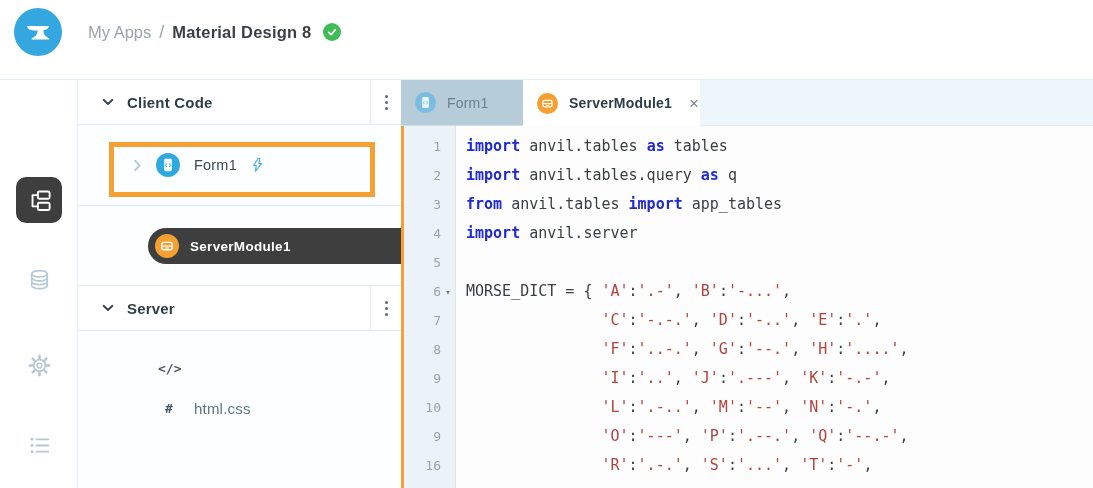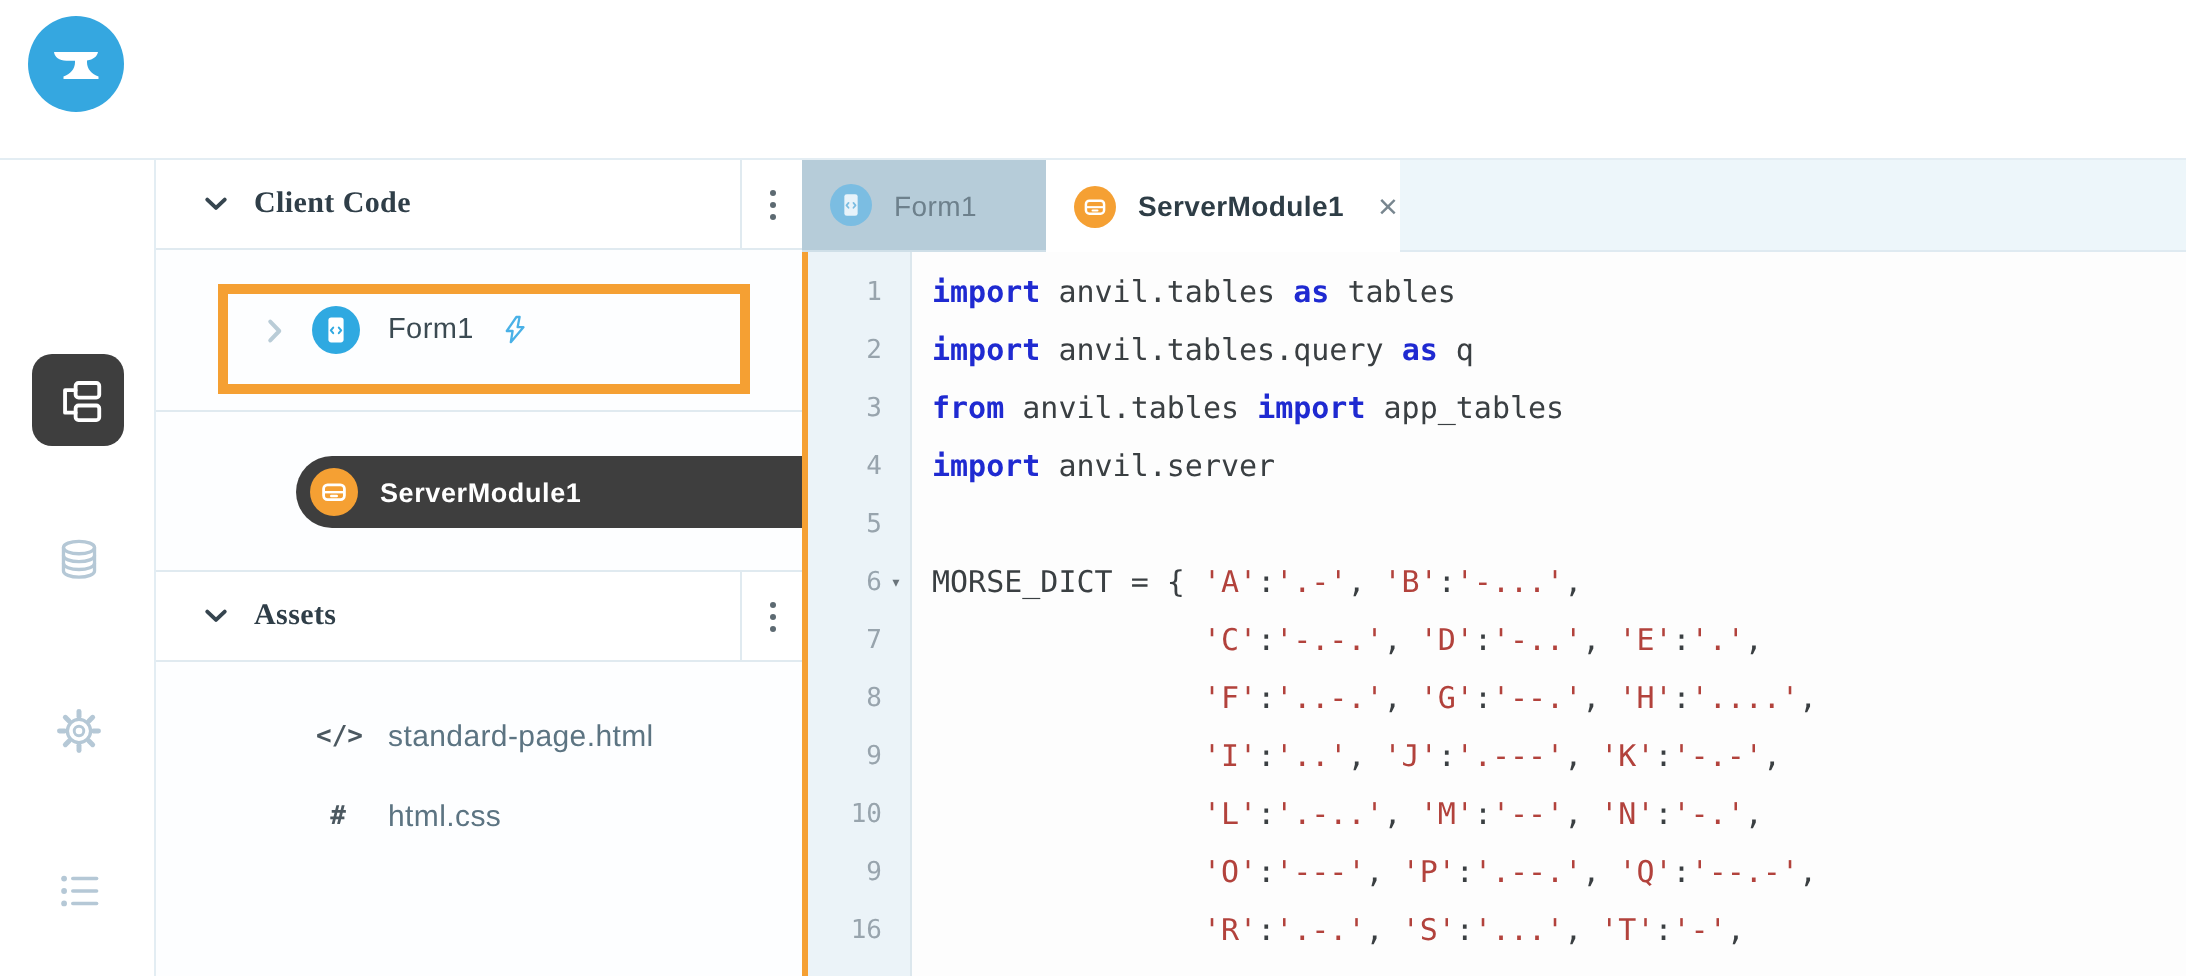--- a/index.html
+++ b/index.html
@@ -23,21 +23,21 @@
   
   .abar { position:absolute; left:0; top:80px; bottom:0; width:78px; background:#fff;
           border-right:1px solid #e3edf3; }
   .abtn { position:absolute; left:17px; width:44px; height:44px; display:flex;
           align-items:center; justify-content:center; cursor:pointer; }
   .abtn.sel { background:#3e3e3e; border-radius:10px; left:16px; width:46px; height:46px; }
   
   .tree { position:absolute; left:78px; top:80px; bottom:0; width:323px; background:#fdfeff; }
   .sec-head { position:relative; height:45px; border-bottom:1px solid #e0eaf0;
               display:flex; align-items:center; padding-left:24px; gap:13px; cursor:pointer; background:#fff; }
-  .sec-label { font-size:15px; font-weight:bold; color:#2f3e48; letter-spacing:.2px;font-family:Liberation Serif, serif; }
+  .sec-label { font-size:15px; font-weight:bold; color:#2f3e48; letter-spacing:.2px; }
   .kebab-col { position:absolute; right:0; top:0; bottom:0; width:31px; border-left:1px solid #e0eaf0;
                display:flex; flex-direction:column; align-items:center; justify-content:center; gap:3px; cursor:pointer; }
   .kebab-col i { width:3px; height:3px; border-radius:50%; background:#5d6a72; }
   .sec-body { position:relative; border-bottom:1px solid #e0eaf0; background:#fdfeff; }
   .body-client { height:81px; }
   .body-server { height:80px; }
   .body-assets { height:113px; border-bottom:none; }
   .hl-box { position:absolute; left:31px; top:17px; width:266px; height:55px;
             border:5px solid #f5a033; pointer-events:none; }
   .row-form { position:absolute; inset:0; display:flex; align-items:center; padding-left:55px; gap:14px; cursor:pointer; }
@@ -82,20 +82,30 @@
 <body>
 
 <div class="app">
 
   <div class="header">
     <div class="logo">
       <svg width="30" height="30" viewBox="0 0 24 24">
         <path fill="#ffffff" d="M3.2 7.2 h17.6 c-.3 1.8-1.9 3-4.4 3.4 v.8 c0 2.6 1.9 4.6 4.6 5.6 v1 H7 v-1 c2.7-1 4.6-3 4.6-5.6 v-.7 H8.2 C5.2 10.7 3.5 9.3 3.2 7.2 Z"></path>
       </svg>
     </div>
+    <div class="crumbs">
+      <span class="crumb-root">My Apps</span>
+      <span class="crumb-sep">/</span>
+      <span class="crumb-cur">Material Design 8</span>
+      <span class="check">
+        <svg width="12" height="12" viewBox="0 0 14 14">
+            <polyline points="3.2,7.4 6,10 10.8,4.4" fill="none" stroke="#fff" stroke-width="2" stroke-linecap="round" stroke-linejoin="round"></polyline>
+          </svg>
+      </span>
+    </div>
   </div>
 
   <div class="abar">
     <div class="abtn sel" style="top:97px">
       <svg width="27" height="27" viewBox="0 0 24 24" fill="none" stroke="#ffffff" stroke-width="1.7" stroke-linejoin="round">
         <rect x="10.5" y="4" width="10.5" height="6.5" rx="1.3"></rect>
         <rect x="10.5" y="14" width="10.5" height="6.5" rx="1.3"></rect>
         <path d="M10.5 7.2 H5.8 V17.2 H10.5" stroke-linecap="round"></path>
       </svg>
     </div>
@@ -182,31 +192,30 @@
           </svg>
         </span>
         <span class="pill-label">ServerModule1</span>
       </div>
     </div>
 
     <div class="sec-head">
       <svg width="12" height="8" viewBox="0 0 11 7">
           <polyline points="1.5,1.5 5.5,5.3 9.5,1.5" fill="none" stroke="#36454f" stroke-width="1.8" stroke-linecap="round" stroke-linejoin="round"></polyline>
         </svg>
-      <span class="sec-label">Assets</span>
+      <span class="sec-label">Server</span>
       <span class="kebab-col">
           <i></i>
           <i></i>
           <i></i>
         </span>
     </div>
     <div class="sec-body body-assets">
       <div class="asset-row" style="top:24px">
         <span class="asset-ic">&lt;/&gt;</span>
-        <span class="asset-label">standard-page.html</span>
       </div>
       <div class="asset-row" style="top:64px">
         <span class="asset-ic">#</span>
         <span class="asset-label">html.css</span>
       </div>
     </div>
   </div>
 
   <div class="editor">
     <div class="tabbar">

